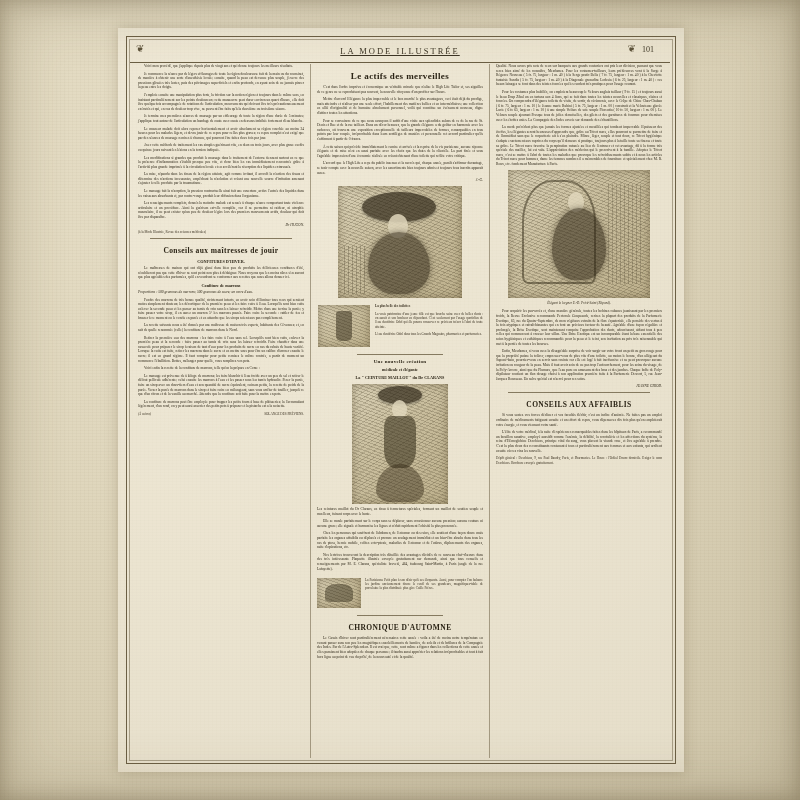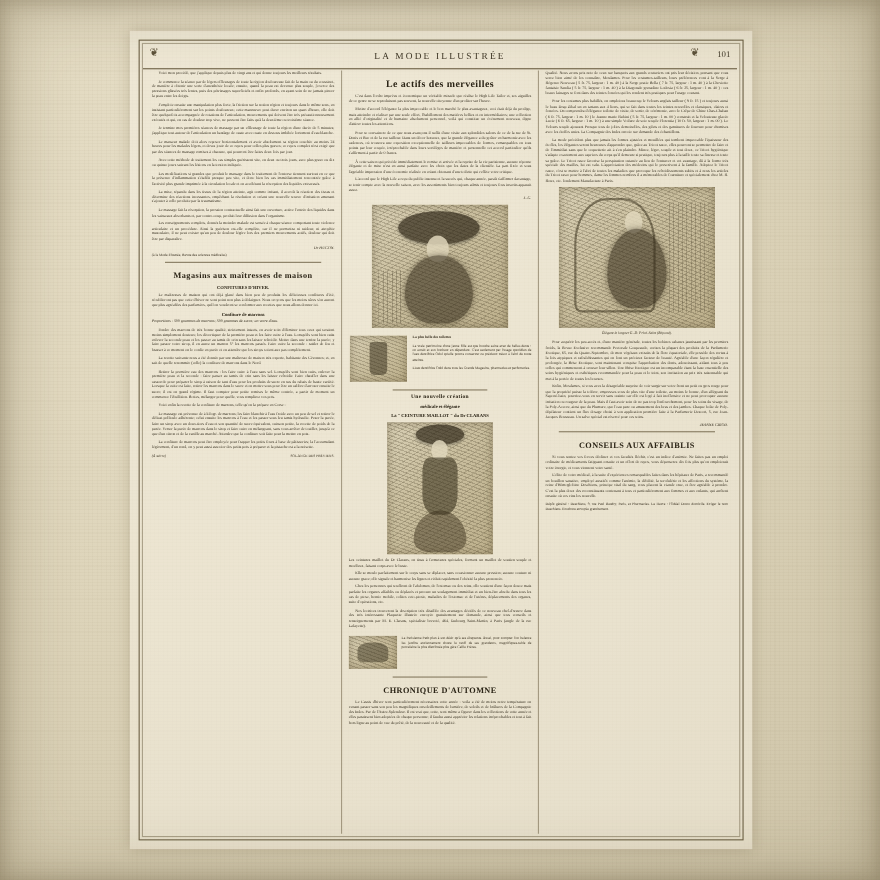--- a/index.html
+++ b/index.html
@@ -42,24 +42,24 @@
     content:"";position:absolute;left:2px;top:2px;right:2px;bottom:2px;
     border:1px solid rgba(107,95,68,.5);
   }
   
   .masthead{
     position:absolute;left:130px;top:40px;width:540px;height:22px;
     display:flex;align-items:center;justify-content:center;
     border-bottom:1px solid #6b5f44;
   }
   .masthead .title{
-    font-size:8.5px;letter-spacing:2px;color:#3d3525;text-transform:uppercase;
+    font-size:8.5px;letter-spacing:2px;color:#3d3525;text-transform:uppercase;text-decoration:underline;
   }
   .masthead .pageno{
-    position:absolute;right:6px;top:5px;font-size:8px;color:#3d3525;
+    position:absolute;right:16px;top:5px;font-size:8px;color:#3d3525;
   }
   .orn{
     position:absolute;top:4px;font-size:10px;color:#5d523a;line-height:1;
   }
   .orn.l{left:6px;}
   .orn.r{right:34px;}
   
   .cols{
     position:absolute;left:132px;top:64px;width:536px;height:694px;
     display:flex;gap:0;
@@ -173,21 +173,21 @@
       <p class="body indent">Le masseur malade doit alors reposer horizontalement et avoir absolument sa région couchée au moins 24 heures pour les malades légers, et devra jouir de ce repos pour celles plus graves; ce repos complet n'est exigé que par des séances de massage remises à chacune, qui pourront être faites deux fois par jour.</p>
       <p class="body indent">Avec cette méthode de traitement les cas simples guérissent vite, en deux ou trois jours, avec plus grave ou dix ou quinze jours suivant les lésions en la torsion indiquée.</p>
       <p class="body indent">Les modifications si grandes que produit le massage dans le traitement de l'entorse tiennent surtout en ce que la présence d'inflammation s'établit presque peu vite, et donc bien les cas immédiatement rencontrée grâce à l'activité plus grande imprimée à la circulation locale et en accélérant la résorption des liquides extravasés.</p>
       <p class="body indent">La mise, répandu dans les tissus de la région atteinte, agit comme irritant, il accroît la réaction des tissus et détermine des réactions incessantes, empêchant la résolution et créant une nouvelle source d'irritation amenant s'ajouter à celle produite par la traumatisme.</p>
       <p class="body indent">Le massage fait la résorption, la pression contractuelle ainsi fait une ouverture, active l'entrée des liquides dans les vaisseaux absorbants et, par contre-coup, produit leur diffusion dans l'organisme.</p>
       <p class="body indent">Les renseignements complets, donnés la moindre malade est sensée à chaque séance comportant toute violence articulaire et un procédure. Ainsi la guérison est-elle complète, car il ne permettra ni raideur, ni atrophie musculaire, il ne peut exister qu'un peu de douleur légère lors des premiers mouvements actifs, douleur qui doit être par disparaître.</p>
       <p class="sig">Dr HUGON.</p>
       <p class="small-note center">(à la Mode Illustrée, Revue des sciences médicales)</p>
 
       <div class="rule"></div>
-      <h2 class="sec small">Magasins aux maîtresses de maison</h2>
+      <h2 class="sec small">Conseils aux maîtresses de jouir</h2>
       <h4 class="sub2">CONFITURES D'HIVER.</h4>
 
       <p class="body indent">Le maîtresses de maison qui ont déjà glané dans bien peu de produits les délicieuses confitures d'été, n'oublieront pas que cette d'hiver ne sont point non plus à dédaigner. Nous croyons que les moins sûres s'en auront que plus agréables des parfumées, qu'il en voudront se conformer aux recettes que nous allons donner ici.</p>
       <h4 class="sub2">Confiture de marrons</h4>
       <p class="body italic">Proportions : 500 grammes de marrons; 500 grammes de sucre; un verre d'eau.</p>
       <p class="body indent">Fendre des marrons de très bonne qualité, strictement intacts, en avoir soin d'éliminer tous ceux qui seraient moins simplement douteux; les décortiquer de la première peau et les faire cuire à l'eau. Lorsqu'ils sont bien cuits enlever la seconde peau et les passer au tamis de crin sans les laisser refroidir. Mettre dans une terrine la purée; y faire passer votre sirop, il en aurez un marron 5° les marrons passés. Faire cuire la seconde : rattler de feu et brasser à ce moment on le confie en purée et en attendre que les sirops soient aux pas complètement.</p>
       <p class="body indent">La recette suivante nous a été donnée par une maîtresse de maison très experte, habitante des Cévennes; et, en sait de quelle renommée (celle) la confiture de marrons dans le Nord.</p>
       <p class="body indent">Retirer la première eau des marrons : les faire cuire à l'eau sans sel. Lorsqu'ils sont bien cuits, enlever la première peau et la seconde : faire passer au tamis de crin sans les laisser refroidir. Faire chauffer dans une casserole pour préparer le sirop à raison de tant d'eau pour les produits de sucre en sus du rabais de haute variété. Lorsque la cuite est faite, retirer les marrons dans le sucre et en mettre sous pour être un calibre d'arroser ensuite le sucre; il est en grand régime. Il faut compter pour petite remises le même contrée, a partir de moment un commence l'ébullition. Bottes, mélanger pour quelle, vous remplirez vos pots.</p>
       <p class="body indent">Voici enfin la recette de la confiture de marrons, telle qu'on la prépare en Corse :</p>
       <p class="body indent">Le massage est prévenue de à kilogr. de marrons; les faire blanchir à l'eau froide avec un peu de sel et retirer le délicat pellicule adhérente; celui ensuite les marrons à l'eau et les passer sous leu tamis hydraulic. Peser la purée, faire un sirop avec un doux-tiers d'eau et son quantité de sucre équivalent, cuisson petite, la recette de poids de la purée. Verser la purée de marrons dans le sirop et faire cuire en mélangeant, sans vous arrêter de touiller, jusqu'à ce que d'un citron et de la vanille au marché. Attendre que la confiture soit faite pour la mettre en pots.</p>

